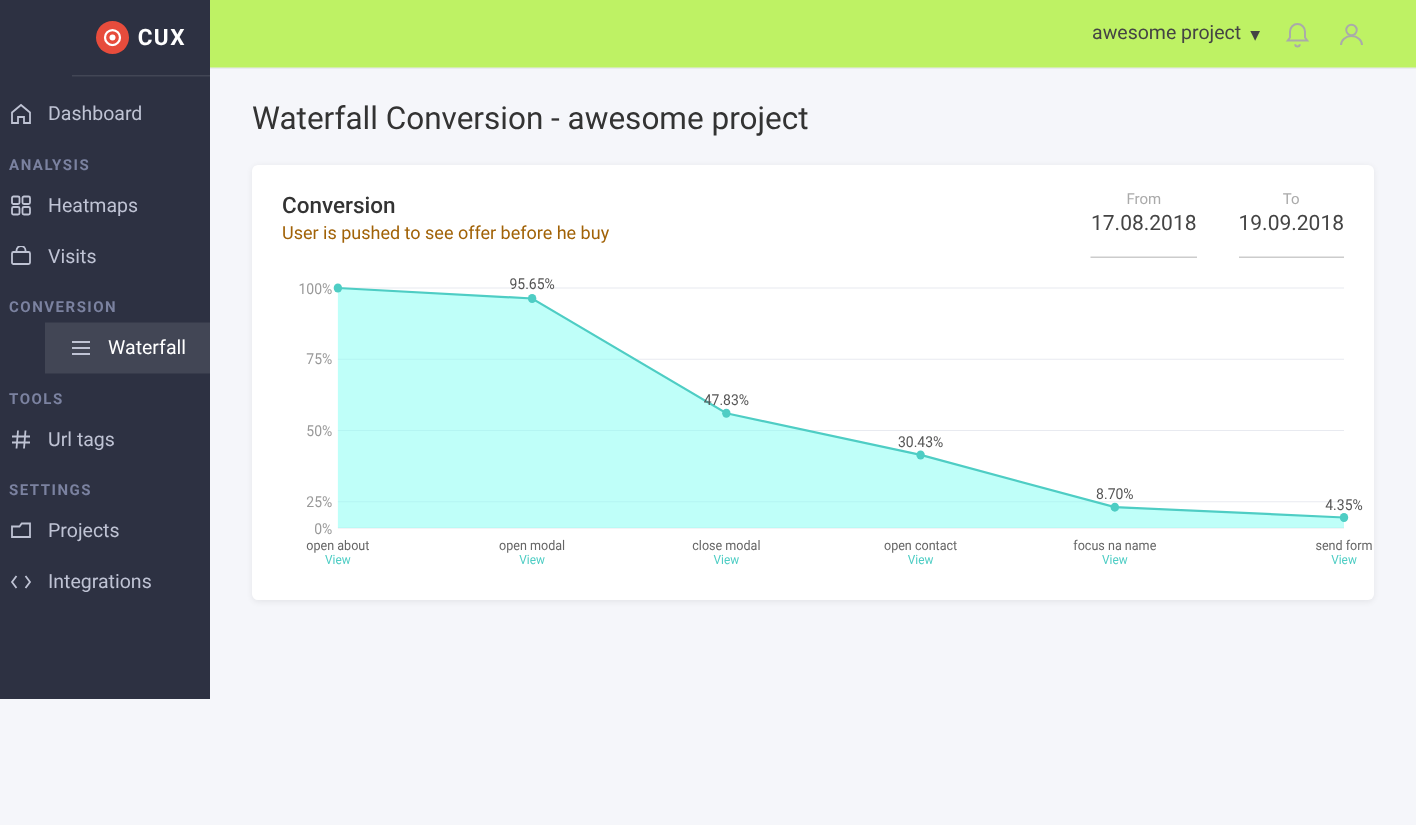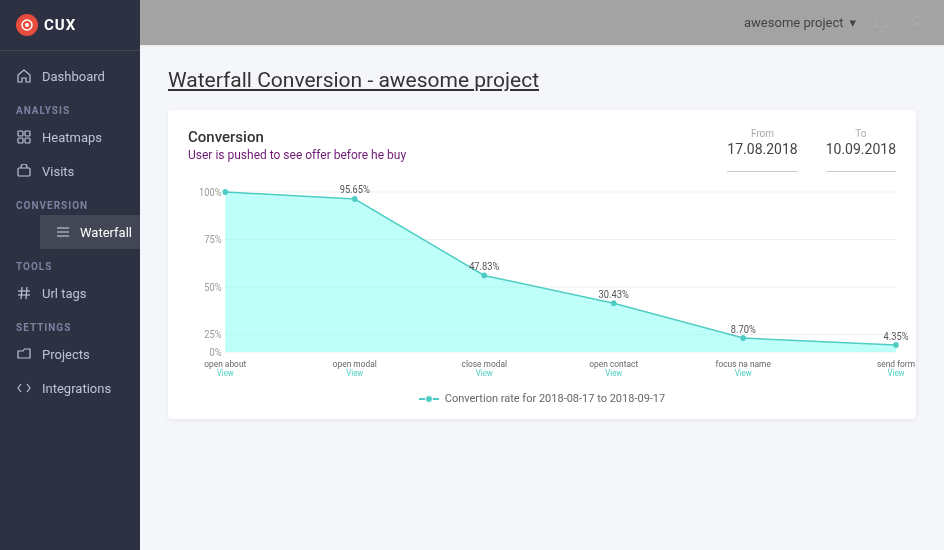--- a/index.html
+++ b/index.html
@@ -1,46 +1,46 @@
 <!DOCTYPE html>
 <html><head>
   <meta charset="utf-8">
   <style>
     * { margin: 0; padding: 0; box-sizing: border-box; }
     body { font-family: -apple-system, BlinkMacSystemFont, 'Segoe UI', Roboto, sans-serif; display: flex; height: 550px; width: 944px; overflow: hidden; background: #f5f6fa; }
 
     
-    .sidebar { width: 140px; min-width: 140px; background: #2d3142; color: #fff; display: flex; flex-direction: column; height: 550px; }
+    .sidebar { width: 140px; min-width: 140px; background: #2d3142; color: #fff; display: flex; flex-direction: column; height: 466px; align-items: flex-end; }
     .sidebar-logo { padding: 14px 16px; display: flex; align-items: center; gap: 6px; border-bottom: 1px solid rgba(255,255,255,0.1); }
     .logo-circle { width: 22px; height: 22px; background: #e74c3c; border-radius: 50%; display: flex; align-items: center; justify-content: center; font-size: 10px; color: white; font-weight: bold; }
     .logo-text { font-size: 15px; font-weight: 700; color: #fff; letter-spacing: 1px; }
     .sidebar-nav { flex: 1; padding-top: 8px; }
     .sidebar-item { display: flex; align-items: center; gap: 10px; padding: 9px 16px; cursor: pointer; font-size: 13px; color: #bfc3d4; transition: background 0.15s; }
     .sidebar-item.active { background: rgba(255,255,255,0.1); color: #fff; margin-left: 40px; }
     .sidebar-section-label { padding: 12px 16px 4px; font-size: 10px; color: #7b82a0; font-weight: 700; letter-spacing: 1px; text-transform: uppercase; }
     .sidebar-icon { width: 16px; height: 16px; display: flex; align-items: center; justify-content: center; }
 
     
     .main { flex: 1; display: flex; flex-direction: column; overflow: hidden; }
 
     
-    .topbar { background: #a3a3a3; height: 46px; display: flex; align-items: center; justify-content: flex-end; padding: 0 16px; gap: 14px; border-bottom: 1px solid #e8eaf0; }
+    .topbar { background: #bef264; height: 46px; display: flex; align-items: center; justify-content: flex-end; padding: 0 32px; gap: 14px; border-bottom: 1px solid #e8eaf0; }
     .project-selector { display: flex; align-items: center; gap: 6px; font-size: 13px; color: #444; cursor: pointer; }
     .topbar-icons { display: flex; gap: 14px; align-items: center; }
     .topbar-icon { width: 22px; height: 22px; display: flex; align-items: center; justify-content: center; cursor: pointer; color: #888; }
 
     
     .content { flex: 1; padding: 22px 28px; overflow: auto; }
-    .page-title { font-size: 21px; font-weight: 400; color: #333; margin-bottom: 18px; text-decoration: underline; }
+    .page-title { font-size: 21px; font-weight: 400; color: #333; margin-bottom: 18px; }
 
     
     .chart-card { background: #fff; border-radius: 4px; padding: 18px 20px 14px; box-shadow: 0 1px 4px rgba(0,0,0,0.07); }
     .chart-card-header { display: flex; align-items: flex-start; justify-content: space-between; margin-bottom: 4px; }
     .chart-title { font-size: 15px; font-weight: 500; color: #333; }
-    .chart-subtitle { font-size: 12px; color: #701a75; margin-top: 2px; }
+    .chart-subtitle { font-size: 12px; color: #a16207; margin-top: 2px; }
     .date-range { display: flex; gap: 28px; align-items: flex-start; }
     .date-group { display: flex; flex-direction: column; align-items: center; }
     .date-label { font-size: 10px; color: #aaa; margin-bottom: 2px; }
     .date-value { font-size: 14px; color: #444; border-bottom: 1px solid #ccc; padding-bottom: 14px; }
 
     
     .chart-area { position: relative; margin-top: 10px; }
     .chart-svg { width: 100%; height: 200px; }
     .chart-legend { display: flex; align-items: center; justify-content: center; gap: 6px; font-size: 11px; color: #666; margin-top: 6px; }
     .legend-line { width: 20px; height: 2px; background: #4ecdc4; display: inline-block; position: relative; }
@@ -172,21 +172,21 @@
           <div class="chart-title">Conversion</div>
           <div class="chart-subtitle">User is pushed to see offer before he buy</div>
         </div>
         <div class="date-range">
           <div class="date-group">
             <span class="date-label">From</span>
             <span class="date-value">17.08.2018</span>
           </div>
           <div class="date-group">
             <span class="date-label">To</span>
-            <span class="date-value">10.09.2018</span>
+            <span class="date-value">19.09.2018</span>
           </div>
         </div>
       </div>
 
       <div class="chart-area">
         <svg class="chart-svg" viewBox="0 0 760 200" preserveAspectRatio="none" style="overflow:visible">
 
           <line x1="40" y1="10" x2="760" y2="10" stroke="#e8eaf0" stroke-width="0.8"></line>
           <line x1="40" y1="57.5" x2="760" y2="57.5" stroke="#e8eaf0" stroke-width="0.8"></line>
           <line x1="40" y1="105" x2="760" y2="105" stroke="#e8eaf0" stroke-width="0.8"></line>
@@ -229,20 +229,16 @@
           <text x="457" y="194" text-anchor="middle" font-size="8.5" fill="#4ecdc4">View</text>
 
           <text x="596" y="185" text-anchor="middle" font-size="9" fill="#666">focus na name</text>
           <text x="596" y="194" text-anchor="middle" font-size="8.5" fill="#4ecdc4">View</text>
 
           <text x="760" y="185" text-anchor="middle" font-size="9" fill="#666">send form</text>
           <text x="760" y="194" text-anchor="middle" font-size="8.5" fill="#4ecdc4">View</text>
         </svg>
 
         
-        <div class="chart-legend">
-          <span class="legend-line"></span>
-          <span>Convertion rate for 2018-08-17 to 2018-09-17</span>
-        </div>
       </div>
     </div>
   </div>
 </div>
 
 </body></html>

